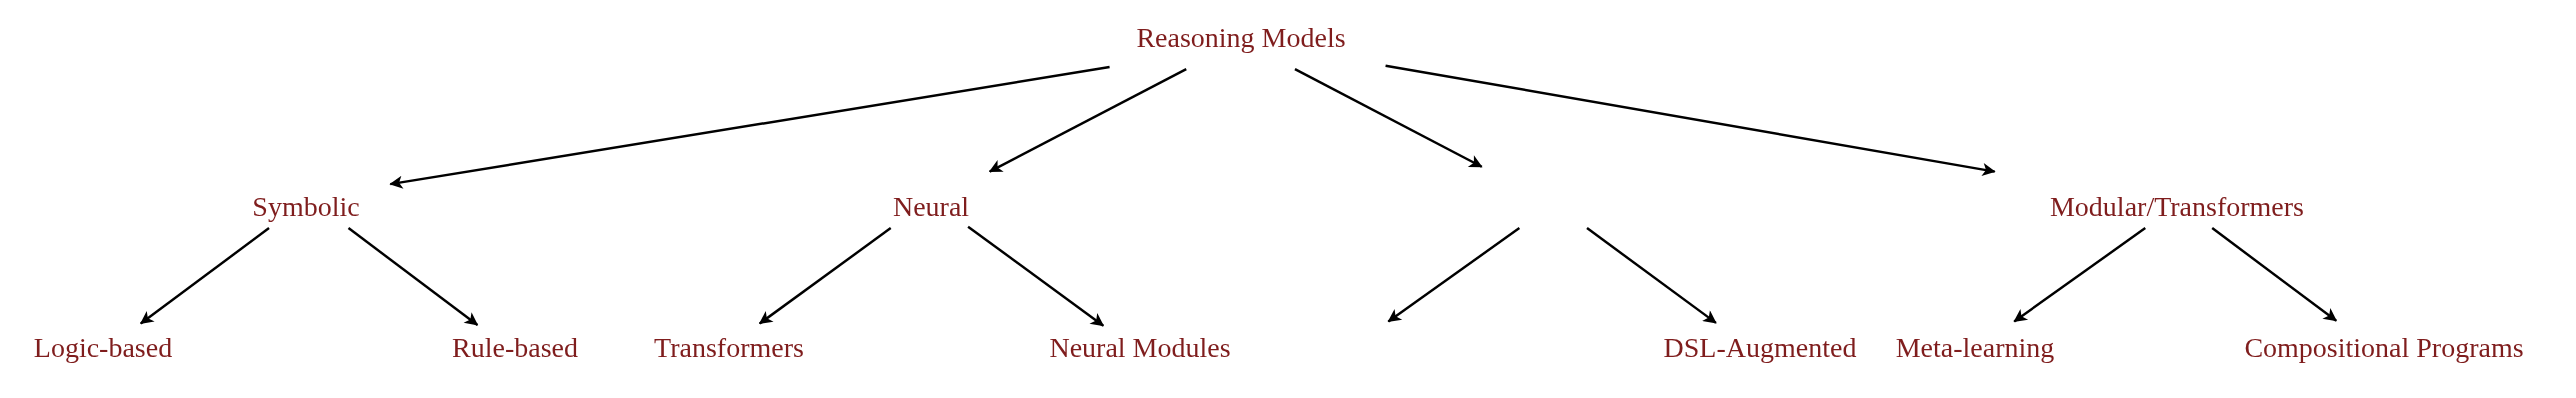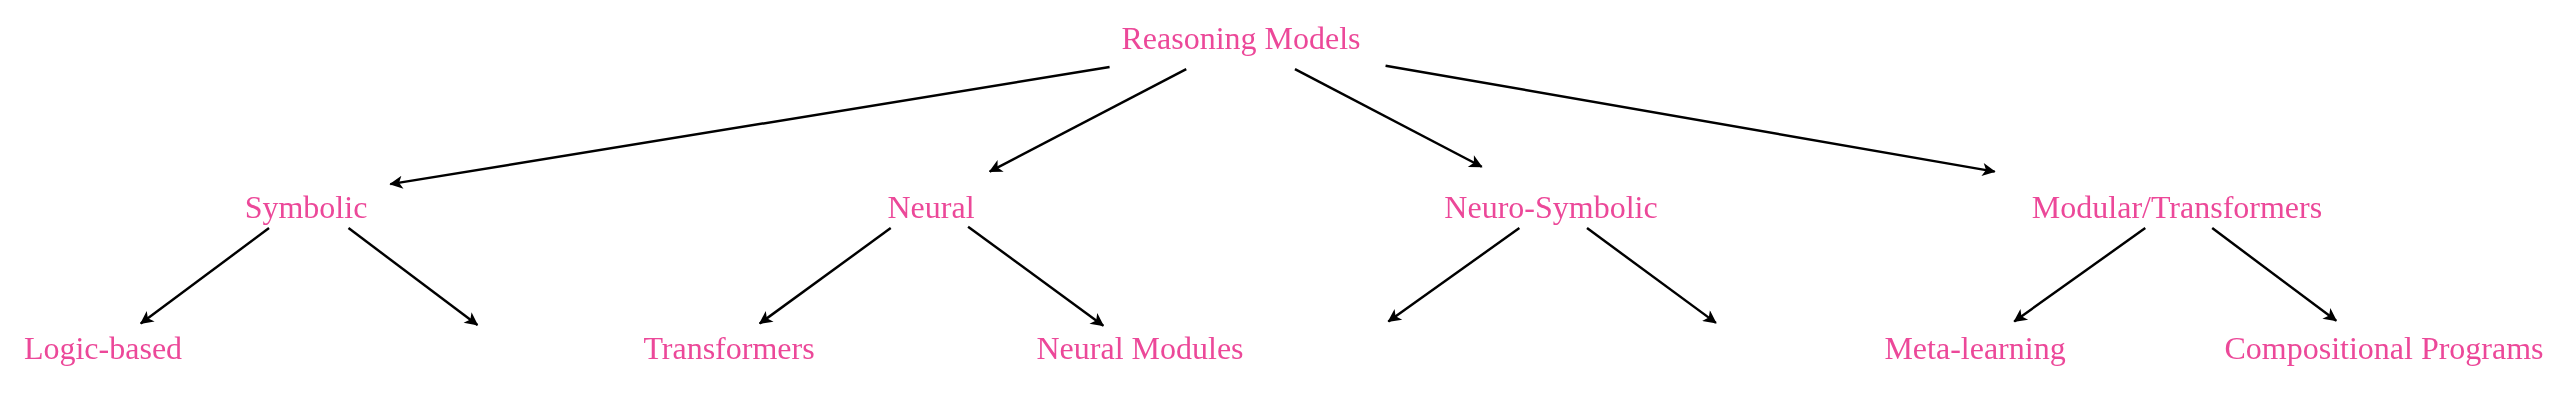--- a/index.html
+++ b/index.html
@@ -23,24 +23,24 @@
     width: 2576px;
     height: 399px;
   }
   .edge {
     stroke: #000000;
     stroke-width: 3.5;
   }
   .node {
     position: absolute;
     transform: translateX(-50%);
-    font-size: 32px;
+    font-size: 28px;
     line-height: 40px;
     white-space: nowrap;
-    color: #ec4899;
+    color: #7f1d1d;
   }
   .level-root { top: 18px; }
   .level-2   { top: 187px; }
   .level-3   { top: 328px; padding-left: 8px; }
 </style>
 </head>
 <body>
 
 <div class="canvas">
 
@@ -66,23 +66,24 @@
     <line class="edge" x1="2277" y1="327" x2="2462" y2="463" marker-end="url(#arrowhead)"></line>
 
     <line class="edge" x1="3078" y1="327" x2="2890" y2="461" marker-end="url(#arrowhead)"></line>
     <line class="edge" x1="3174" y1="327" x2="3352" y2="460" marker-end="url(#arrowhead)"></line>
   </svg>
 
   <div class="node level-root" style="left:1241px">Reasoning Models</div>
 
   <div class="node level-2" style="left:931px">Neural</div>
   <div class="node level-2" style="left:306px">Symbolic</div>
-  <div class="node level-2" style="left:1551px">Neuro-Symbolic</div>
   <div class="node level-2" style="left:2177px">Modular/Transformers</div>
 
   <div class="node level-3" style="left:99px">Logic-based</div>
+  <div class="node level-3" style="left:511px">Rule-based</div>
   <div class="node level-3" style="left:725px">Transformers</div>
   <div class="node level-3" style="left:1136px">Neural Modules</div>
+  <div class="node level-3" style="left:1756px">DSL-Augmented</div>
   <div class="node level-3" style="left:1971px">Meta-learning</div>
   <div class="node level-3" style="left:2380px">Compositional Programs</div>
 
 </div>
 
 
 </body></html>

